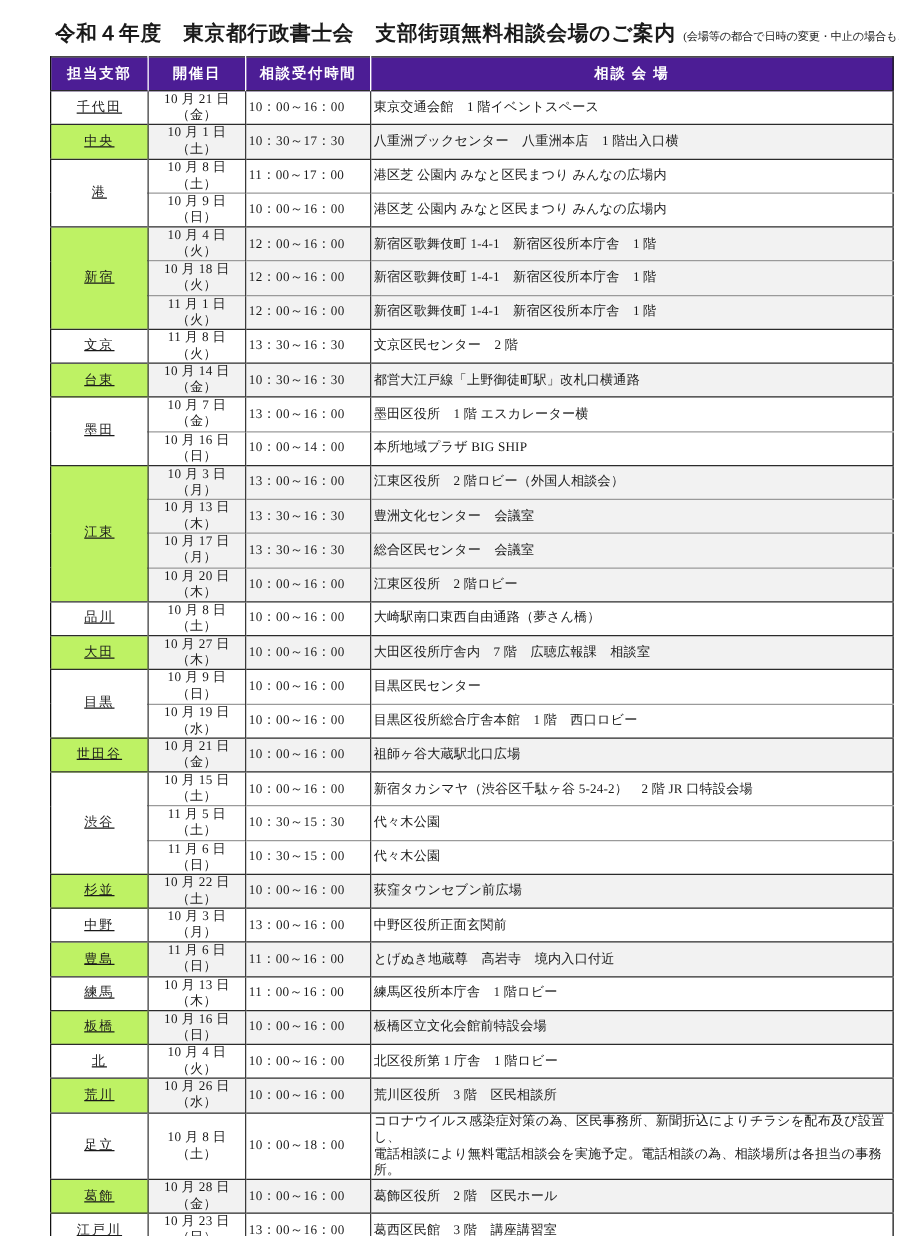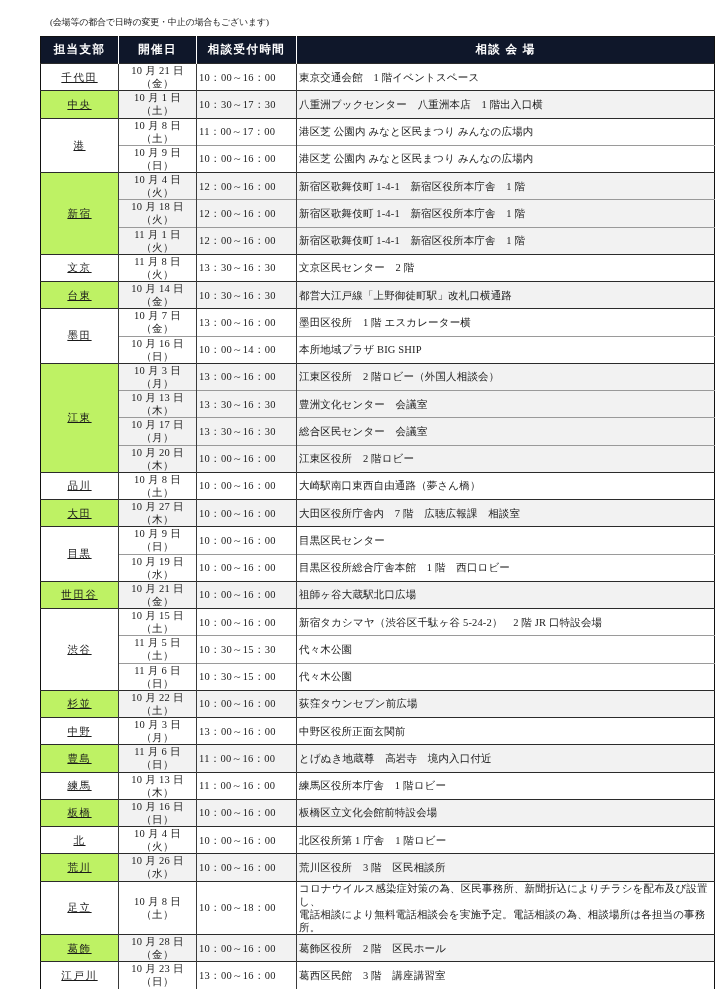--- a/index.html
+++ b/index.html
@@ -52,21 +52,21 @@
     width: 674px;
     table-layout: fixed;
     border: 1.6px solid #111;
   }
   table.sched col.c-branch { width: 78px; }
   table.sched col.c-date   { width: 78px; }
   table.sched col.c-time   { width: 100px; }
   table.sched col.c-place  { width: 418px; }
 
   table.sched thead th {
-    background: #0f172a;
+    background: #4c1d95;
     color: #ffffff;
     font-size: 11.5px;
     font-weight: bold;
     letter-spacing: 1.4px;
     padding: 4px 0 5px;
     text-align: center;
     border-right: 1.3px solid #ffffff;
     height: 17px;
     vertical-align: middle;
     margin-left: 36px;
@@ -114,20 +114,21 @@
   
   tr.tint > td { background: #f2f2f2; }
   tr.tint > td.branch { background: #bef264; }
 </style>
 </head>
 <body>
 
 <div class="page">
 
   <div class="title-row">
+    <span class="title-main">令和４年度　東京都行政書士会　支部街頭無料相談会場のご案内</span>
     <span class="title-note">(会場等の都合で日時の変更・中止の場合もございます)</span>
   </div>
 
   <table class="sched">
     <colgroup>
       <col class="c-branch">
         <col class="c-date">
         <col class="c-time">
         <col class="c-place">
     </colgroup>

